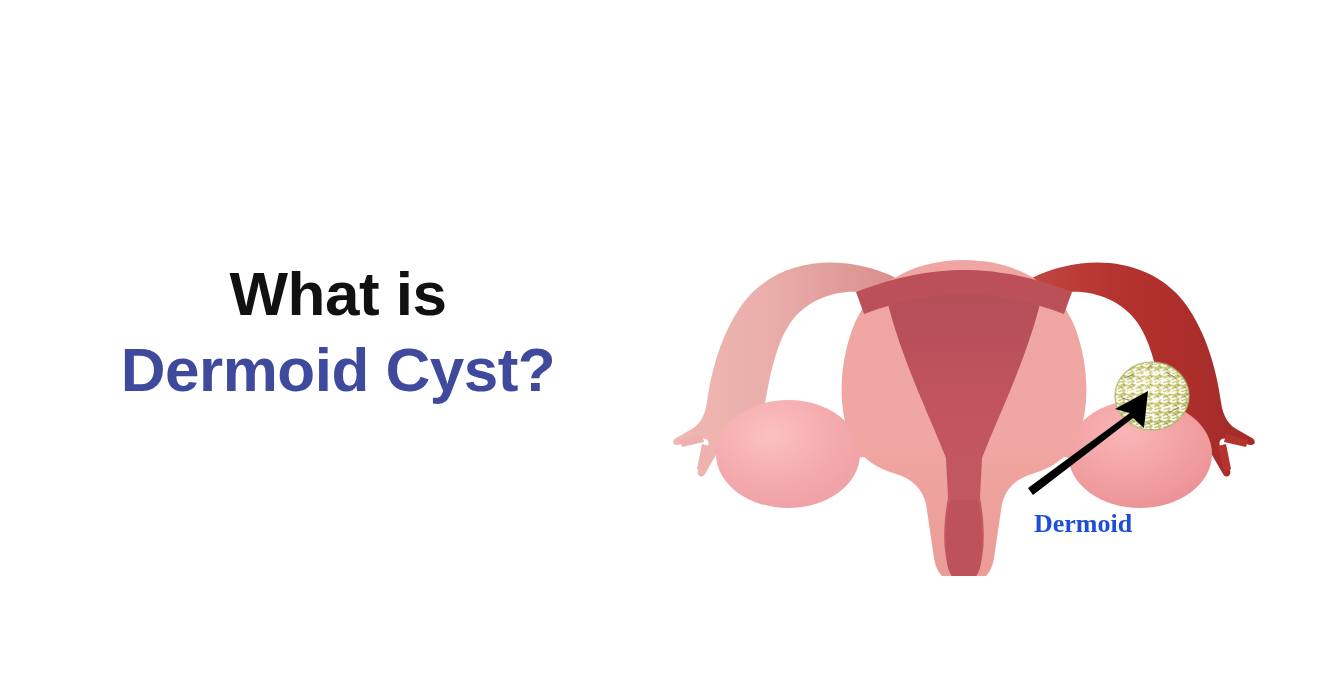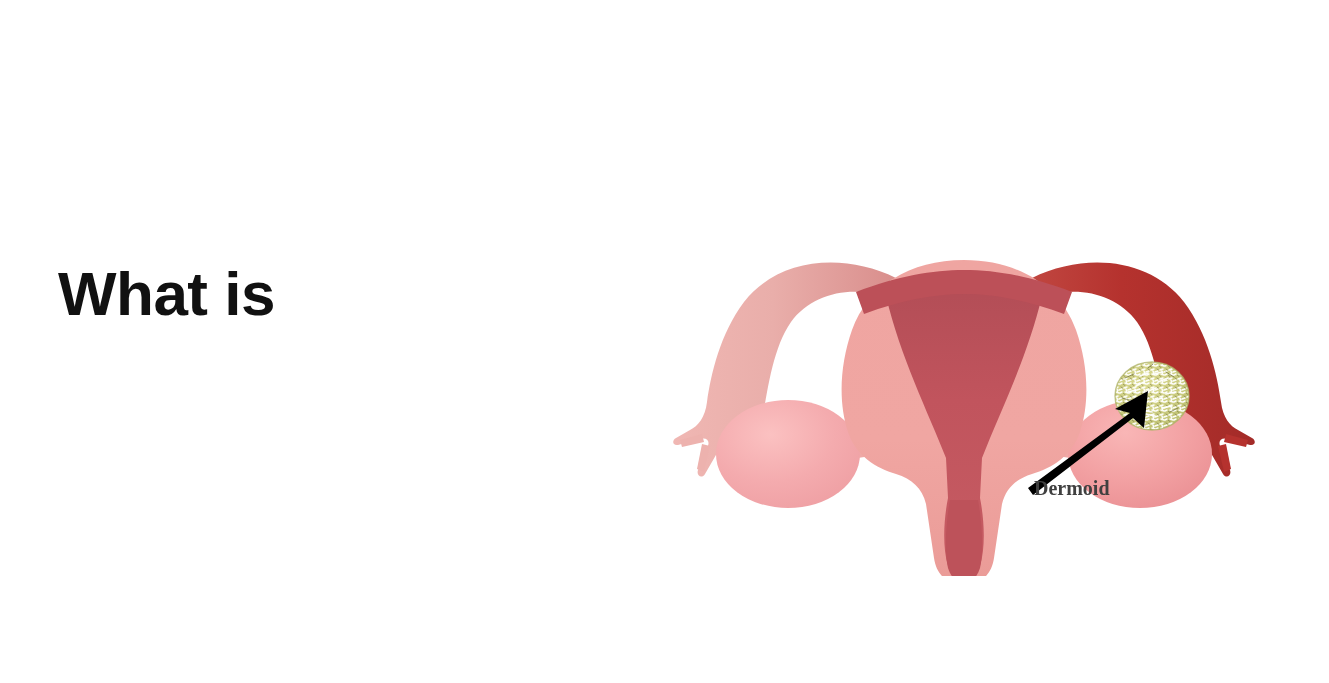--- a/index.html
+++ b/index.html
@@ -32,55 +32,57 @@
     top: 256px;
     width: 560px;
   }
   .title-line {
     font-family: "Liberation Sans", sans-serif;
     font-weight: bold;
     font-size: 62px;
     line-height: 76px;
     letter-spacing: -0.5px;
     white-space: nowrap;
+    text-align: center;
   }
   .title-line-1 { color: #111111; }
   .title-line-2 { color: #3F4A9C; }
 
   
   .illustration {
     position: absolute;
     left: 628px;
     top: 206px;
     width: 670px;
     height: 370px;
   }
   .illustration svg { display: block; }
 
   
   .callout-label {
     position: absolute;
     left: 1034px;
-    top: 472px;
+    top: 508px;
     width: 230px;
     font-family: "Liberation Serif", serif;
     font-weight: bold;
-    font-size: 20px;
+    font-size: 26px;
     line-height: 32px;
-    color: #404040;
+    color: #1d4ed8;
     white-space: nowrap;
   }
 </style>
 </head>
 <body>
 
 <div id="canvas">
 
   <div class="title-block">
     <div class="title-line title-line-1">What is</div>
+    <div class="title-line title-line-2">Dermoid Cyst?</div>
   </div>
 
   <div class="illustration">
     <svg width="670" height="370" viewBox="0 0 670 370" xmlns="http://www.w3.org/2000/svg">
       <defs>
 
         <linearGradient id="gLeftTube" x1="0" y1="0" x2="1" y2="0">
           <stop offset="0%" stop-color="#F0B7B3"></stop>
           <stop offset="45%" stop-color="#E9AEAA"></stop>
           <stop offset="100%" stop-color="#D98E8C"></stop>

